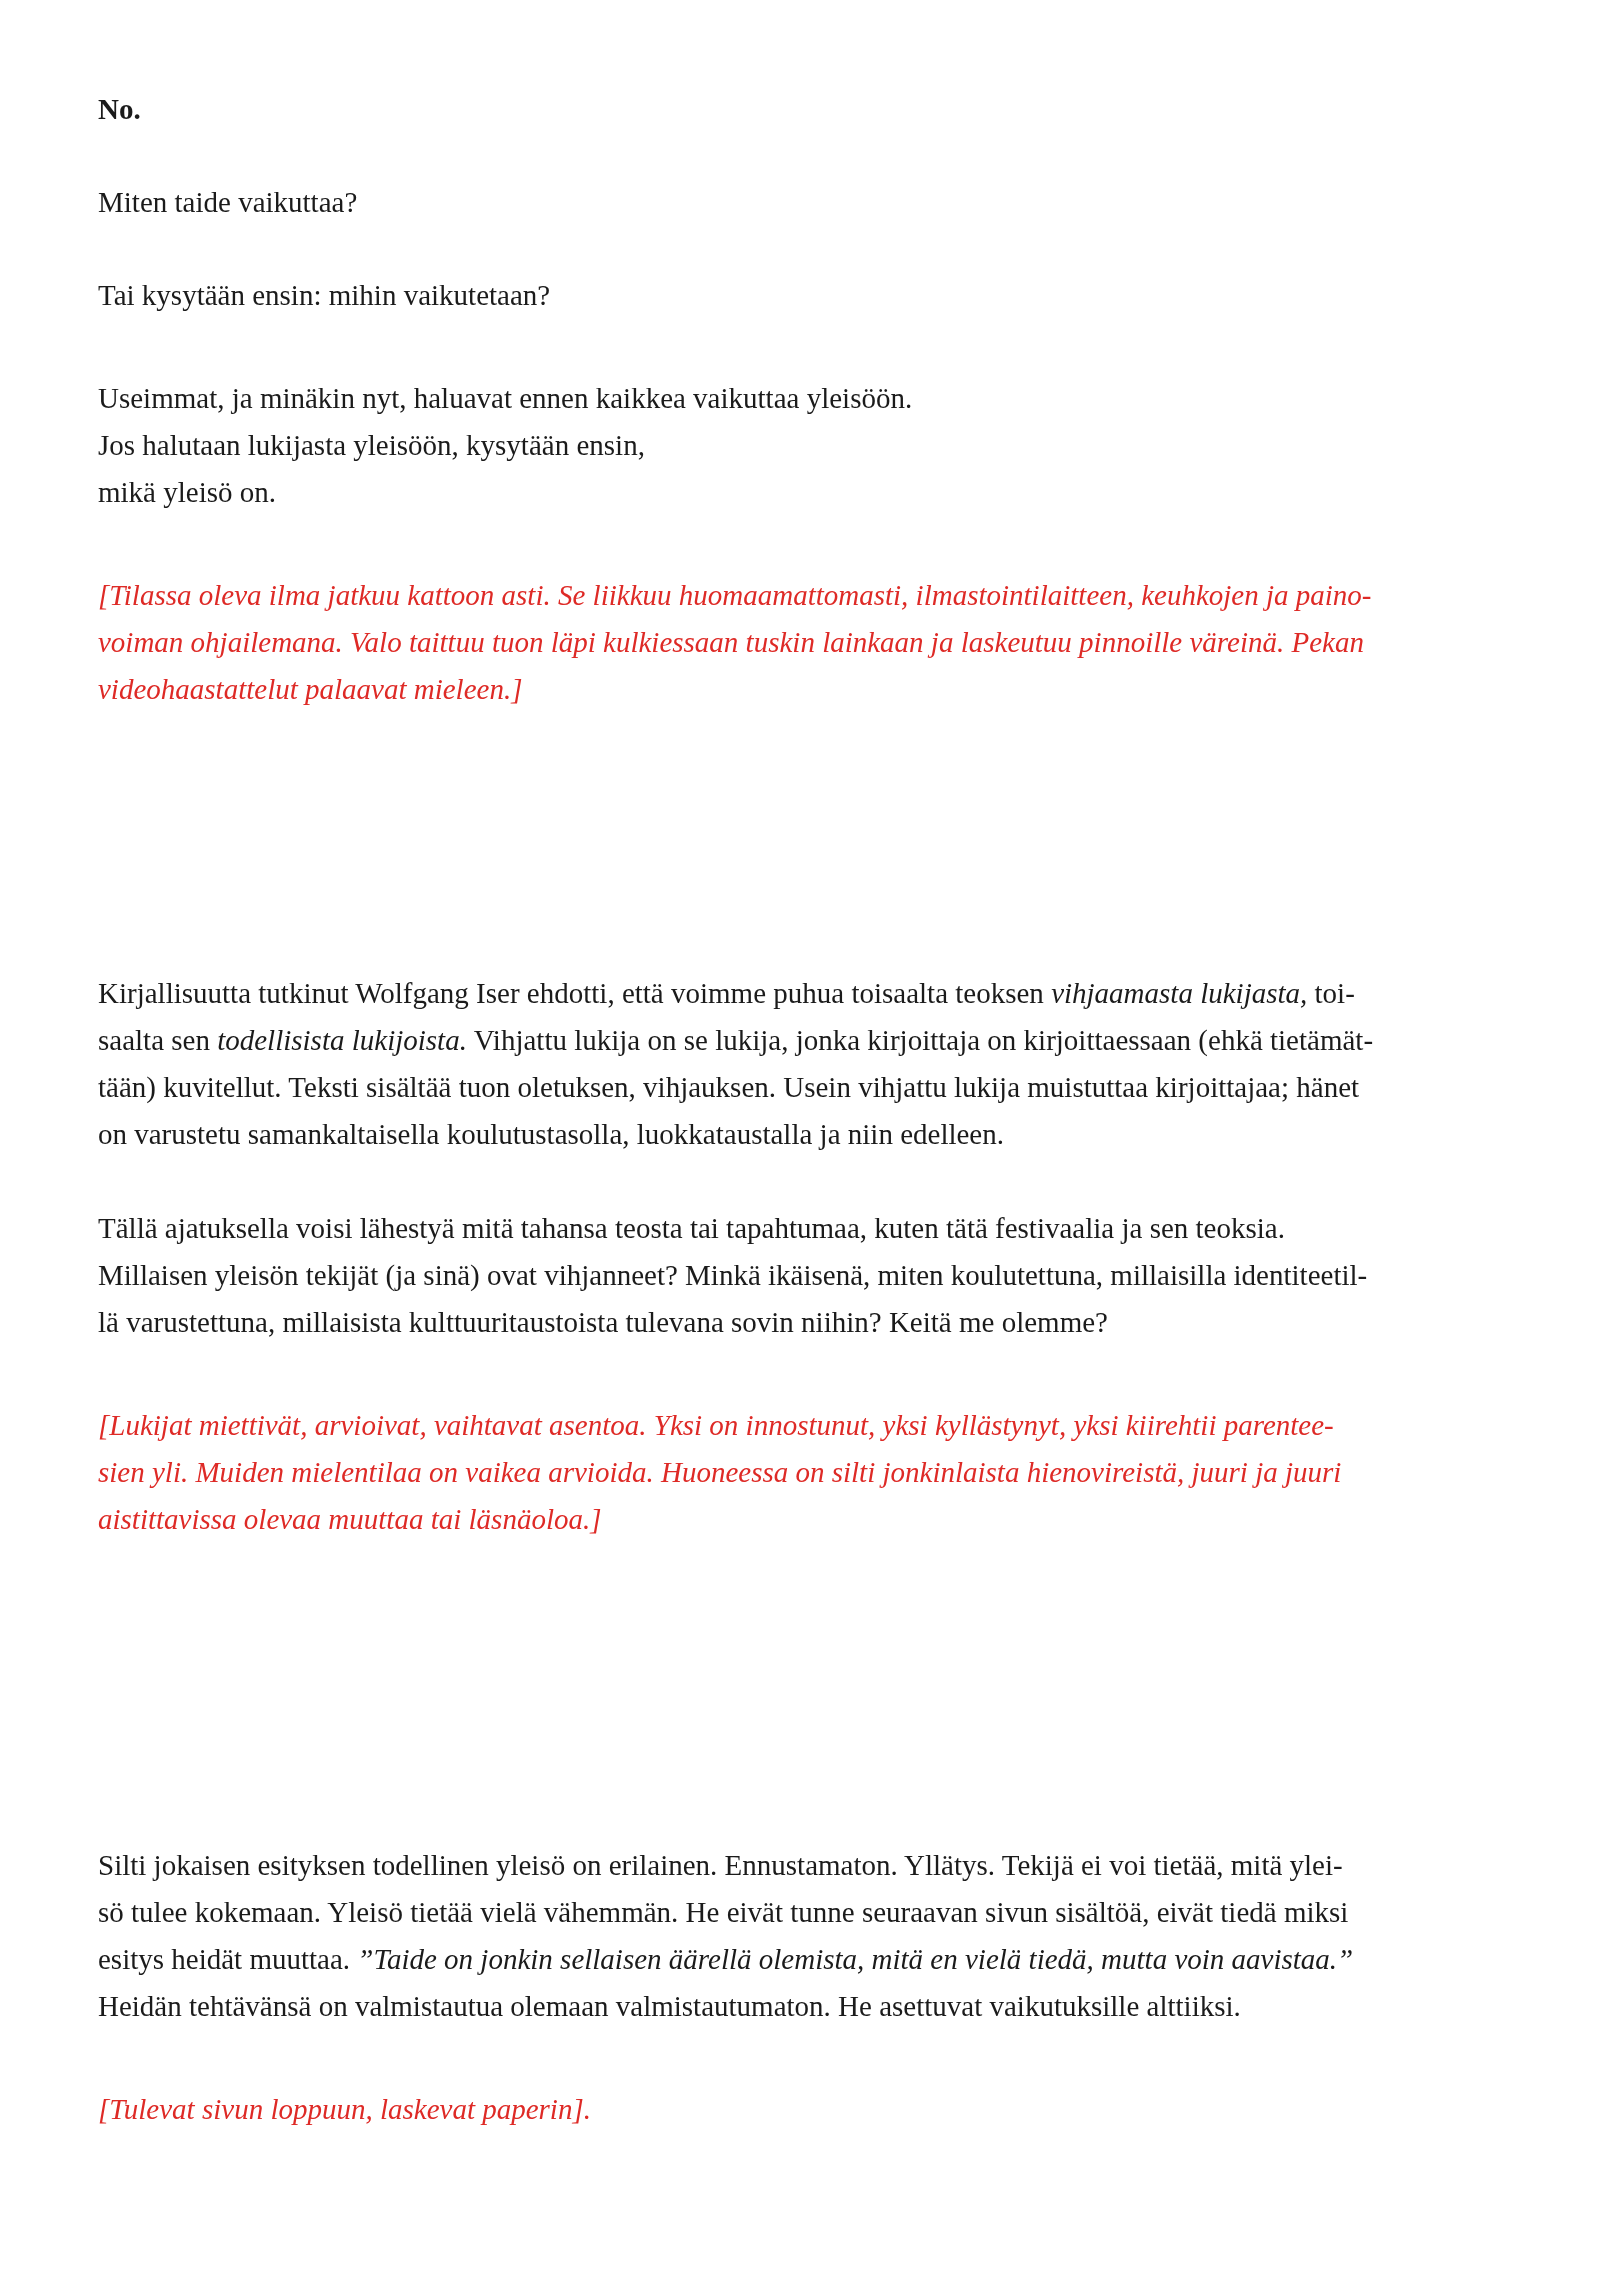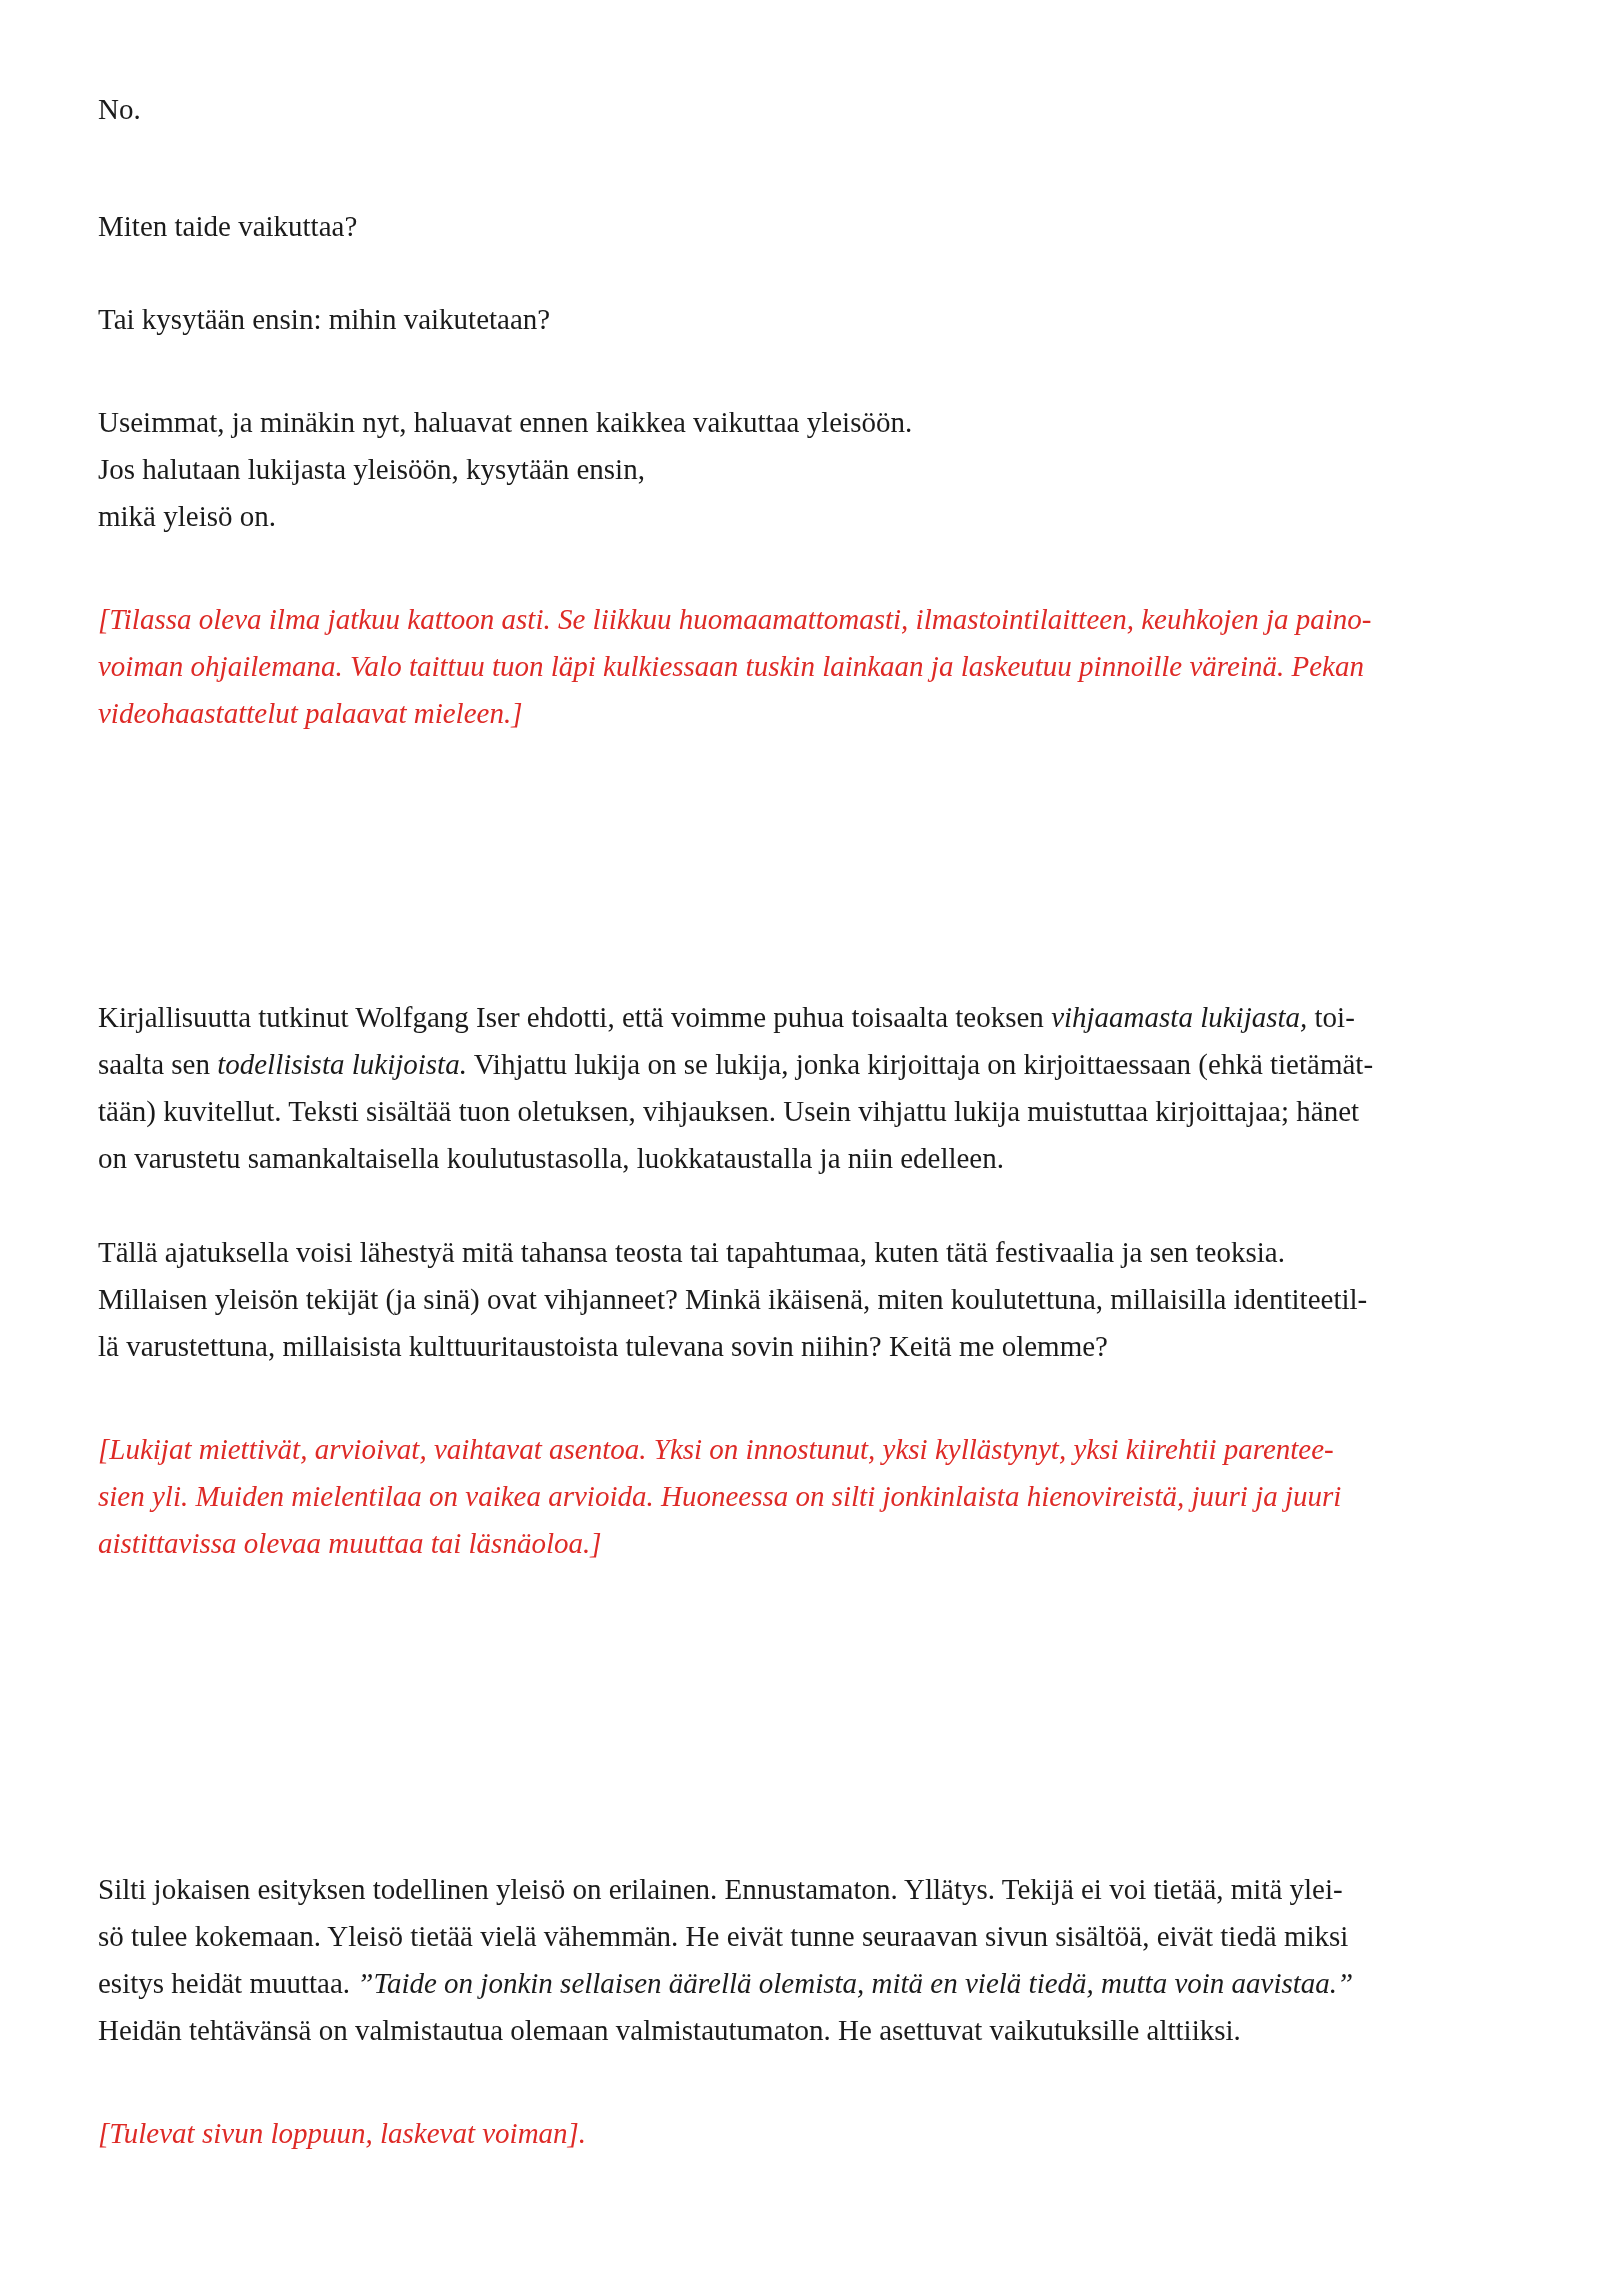--- a/index.html
+++ b/index.html
@@ -27,21 +27,21 @@
     white-space: nowrap;
     color: var(--body-color, #1b1b1b);
     font-weight: 400;
   }
   .blk i { font-style: italic; margin-top: 20px; }
   .stage {
     color: var(--stage-red, #de2a26);
     font-style: italic;
   }
   
-  [data-name="paragraph-no"]              { margin-bottom: 70px; }
+  [data-name="paragraph-no"]              { margin-bottom: 46px; font-weight: bold; }
   [data-name="paragraph-question-1"]      { margin-bottom: 46px; }
   [data-name="paragraph-question-2"]      { margin-bottom: 56px; }
   [data-name="paragraph-audience-lines"]  { margin-bottom: 56px; }
   [data-name="stage-direction-air"]       { margin-bottom: 257px; }
   [data-name="paragraph-wolfgang-iser"]   { margin-bottom: 47px; }
   [data-name="paragraph-implied-audience"]{ margin-bottom: 56px; }
   [data-name="stage-direction-readers"]   { margin-bottom: 299px; }
   [data-name="paragraph-real-audience"]   { margin-bottom: 56px; }
   [data-name="stage-direction-page-end"]  { margin-bottom: 0; }
 </style>
@@ -51,15 +51,15 @@
 <div class="page" data-name="document-page">
   <p class="blk" data-name="paragraph-no"><span>No.</span></p>
   <p class="blk" data-name="paragraph-question-1"><span>Miten taide vaikuttaa?</span></p>
   <p class="blk" data-name="paragraph-question-2"><span>Tai kysytään ensin: mihin vaikutetaan?</span></p>
   <p class="blk" data-name="paragraph-audience-lines"><span>Useimmat, ja minäkin nyt, haluavat ennen kaikkea vaikuttaa yleisöön.</span><br><span>Jos halutaan lukijasta yleisöön, kysytään ensin,</span><br><span>mikä yleisö on.</span></p>
   <p class="blk stage" data-name="stage-direction-air"><span>[Tilassa oleva ilma jatkuu kattoon asti. Se liikkuu huomaamattomasti, ilmastointilaitteen, keuhkojen ja paino-</span><br><span>voiman ohjailemana. Valo taittuu tuon läpi kulkiessaan tuskin lainkaan ja laskeutuu pinnoille väreinä. Pekan</span><br><span>videohaastattelut palaavat mieleen.]</span></p>
   <p class="blk" data-name="paragraph-wolfgang-iser"><span>Kirjallisuutta tutkinut Wolfgang Iser ehdotti, että voimme puhua toisaalta teoksen </span><i>vihjaamasta lukijasta,</i><span> toi-</span><br><span>saalta sen </span><i>todellisista lukijoista.</i><span> Vihjattu lukija on se lukija, jonka kirjoittaja on kirjoittaessaan (ehkä tietämät-</span><br><span>tään) kuvitellut. Teksti sisältää tuon oletuksen, vihjauksen. Usein vihjattu lukija muistuttaa kirjoittajaa; hänet</span><br><span>on varustetu samankaltaisella koulutustasolla, luokkataustalla ja niin edelleen.</span></p>
   <p class="blk" data-name="paragraph-implied-audience"><span>Tällä ajatuksella voisi lähestyä mitä tahansa teosta tai tapahtumaa, kuten tätä festivaalia ja sen teoksia.</span><br><span>Millaisen yleisön tekijät (ja sinä) ovat vihjanneet? Minkä ikäisenä, miten koulutettuna, millaisilla identiteetil-</span><br><span>lä varustettuna, millaisista kulttuuritaustoista tulevana sovin niihin? Keitä me olemme?</span></p>
   <p class="blk stage" data-name="stage-direction-readers"><span>[Lukijat miettivät, arvioivat, vaihtavat asentoa. Yksi on innostunut, yksi kyllästynyt, yksi kiirehtii parentee-</span><br><span>sien yli. Muiden mielentilaa on vaikea arvioida. Huoneessa on silti jonkinlaista hienovireistä, juuri ja juuri</span><br><span>aistittavissa olevaa muuttaa tai läsnäoloa.]</span></p>
   <p class="blk" data-name="paragraph-real-audience"><span>Silti jokaisen esityksen todellinen yleisö on erilainen. Ennustamaton. Yllätys. Tekijä ei voi tietää, mitä ylei-</span><br><span>sö tulee kokemaan. Yleisö tietää vielä vähemmän. He eivät tunne seuraavan sivun sisältöä, eivät tiedä miksi</span><br><span>esitys heidät muuttaa. </span><i>”Taide on jonkin sellaisen äärellä olemista, mitä en vielä tiedä, mutta voin aavistaa.”</i><br><span>Heidän tehtävänsä on valmistautua olemaan valmistautumaton. He asettuvat vaikutuksille alttiiksi.</span></p>
-  <p class="blk stage" data-name="stage-direction-page-end"><span>[Tulevat sivun loppuun, laskevat voiman].</span></p>
+  <p class="blk stage" data-name="stage-direction-page-end"><span>[Tulevat sivun loppuun, laskevat paperin].</span></p>
 </div>
 
 
 </body></html>

